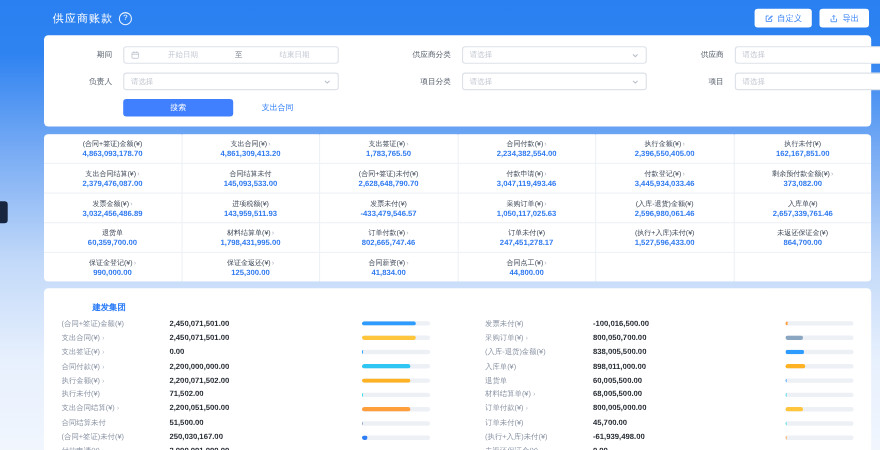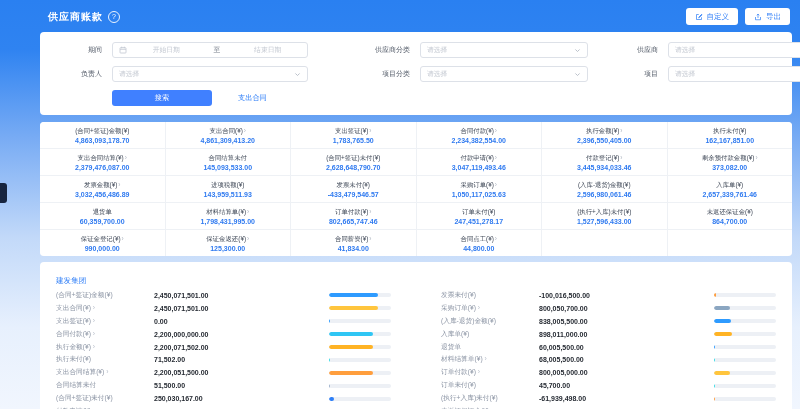--- a/index.html
+++ b/index.html
@@ -1,21 +1,21 @@
 <!DOCTYPE html>
 <html><head>
 <meta charset="utf-8">
 <style>
   html,body{margin:0;padding:0;}
   body{font-family:"Liberation Sans","DejaVu Sans",sans-serif;-webkit-font-smoothing:antialiased;}
   .page{position:relative;width:800px;height:409px;overflow:hidden;
     background:linear-gradient(180deg,#2a80f1 0%,#2f83f1 12%,#79acf4 34%,#c2d9f9 58%,#e7f0fd 80%,#f1f6fe 100%);}
   
   .hdr{display:flex;align-items:center;height:29px;padding:2px 10px 0 48px;}
-  .hdr-title{color:#fff;font-size:10px;font-weight:bold;letter-spacing:1px;}
+  .hdr-title{color:#fff;font-size:10px;font-weight:normal;letter-spacing:1px;}
   .help{display:inline-flex;align-items:center;justify-content:center;width:10px;height:10px;margin-left:5px;
     border:1px solid rgba(255,255,255,.9);border-radius:50%;color:#fff;font-size:7px;line-height:1;}
   .hdr-btns{margin-left:auto;display:flex;gap:7px;}
   .hbtn{display:inline-flex;align-items:center;gap:4px;height:17px;padding:0 9px;background:#fff;border:none;
     border-radius:3px;color:#2b7cf7;font-size:7.5px;cursor:pointer;font-family:Liberation Serif, serif;}
   .hbtn svg{width:8px;height:8px;stroke:#2b7cf7;fill:none;stroke-width:1.4;}
   
   .main{margin:1px 8px 0 40px;width:752px;box-sizing:border-box;}
   .card{background:#fff;border-radius:4px;box-sizing:border-box;}
   
@@ -37,21 +37,21 @@
   .clear-link{margin-left:26px;color:#2b7cf7;font-size:7.2px;cursor:pointer;}
   
   .stats{margin-top:7px;overflow:hidden;border-radius:4px;}
   .stats-grid{display:grid;grid-template-columns:repeat(6,1fr);gap:1px;background:#eef1f5;}
   .scell{background:#fff;height:26px;display:flex;flex-direction:column;align-items:center;justify-content:center;gap:1px;}
   .slabel{font-size:6.4px;color:#3f4document0;color:#3f4857;white-space:nowrap;}
   .slabel .arr{color:#aeb5c0;font-size:6.4px;margin-left:1px;}
   .sval{font-size:7px;font-weight:bold;color:#2f7af0;white-space:nowrap;}
   
   .results{margin-top:6px;padding:7px 16px 0;border-radius:4px 4px 0 0;height:180px;}
-  .company{font-size:7.6px;font-weight:normal;color:#2b7cf7;cursor:pointer;display:inline-block;margin-bottom:3px;}
+  .company{font-size:7.6px;font-weight:bold;color:#2b7cf7;cursor:pointer;display:inline-block;margin-bottom:3px;margin-left:28px;}
   .cols{display:grid;grid-template-columns:1fr 1fr;column-gap:50px;}
   .rrow{display:grid;grid-template-columns:98px 1fr 62px;align-items:center;height:12.9px;}
   .rlabel{font-size:6.7px;color:#8a93a3;white-space:nowrap;overflow:hidden;}
   .rlabel .arr{color:#b6bdc9;}
   .rval{font-size:7px;font-weight:bold;color:#262b33;white-space:nowrap;}
   .rbar{height:4px;background:#edf0f5;border-radius:2px;overflow:hidden;}
   .rfill{display:block;height:100%;border-radius:2px;}
   
   .edge-tab{position:absolute;left:0;top:183px;width:7px;height:20px;background:#18253f;border-radius:0 3px 3px 0;cursor:pointer;}
 </style>

